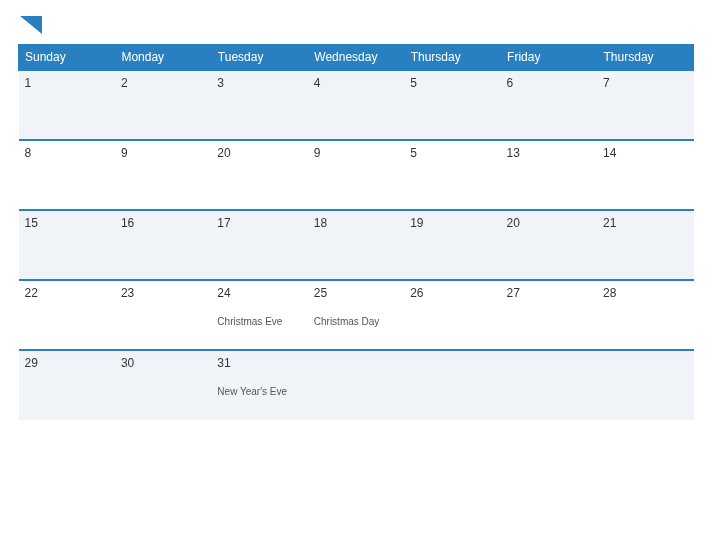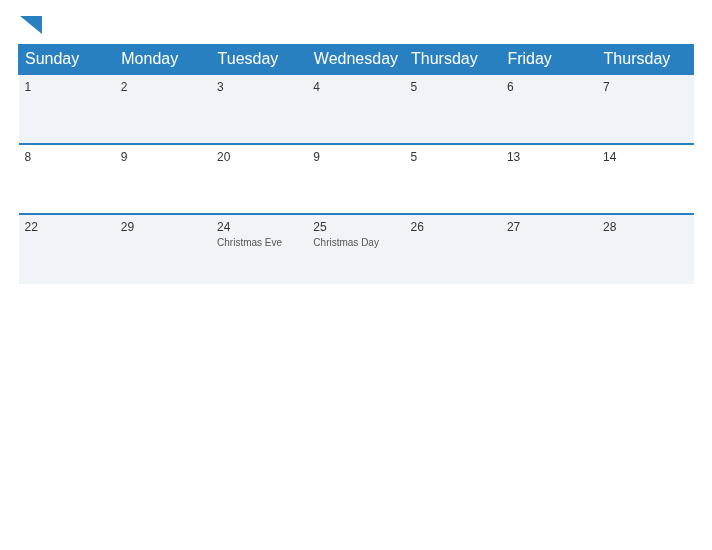--- a/index.html
+++ b/index.html
@@ -52,21 +52,21 @@
       color: #333;
       font-weight: normal;
     }
     .calendar-table {
       width: 100%;
       border-collapse: collapse;
     }
     .calendar-table thead tr th {
       background: #2980c0;
       color: #fff;
-      font-size: 16px;
+      font-size: 12px;
       font-weight: normal;
       padding: 5px 6px;
       text-align: left;
       border: 1px solid #2980c0;
     }
     .calendar-table tbody tr {
       border-top: 2px solid #2980c0;
     }
     .calendar-table tbody tr td {
       vertical-align: top;
@@ -85,21 +85,21 @@
     }
     .day-number {
       font-size: 12px;
       color: #333;
       display: block;
     }
     .holiday-name {
       font-size: 10px;
       color: #555;
       display: block;
-      margin-top: 3px;
+      margin-top: 16px;
     }
     .logo-wrapper {
       display: flex;
       flex-direction: column;
       align-items: flex-start;
     }
     .logo-line1 {
       display: flex;
       align-items: center;
     }
@@ -177,38 +177,77 @@
           </td>
           <td>
             <span class="day-number">13</span>
           </td>
           <td>
             <span class="day-number">14</span>
           </td>
         </tr>
         <tr>
           <td>
+            <span class="day-number">15</span>
+          </td>
+          <td>
+            <span class="day-number">16</span>
+          </td>
+          <td>
+            <span class="day-number">17</span>
+          </td>
+          <td>
+            <span class="day-number">18</span>
+          </td>
+          <td>
+            <span class="day-number">19</span>
+          </td>
+          <td>
+            <span class="day-number">20</span>
+          </td>
+          <td>
+            <span class="day-number">21</span>
+          </td>
+        </tr>
+        <tr>
+          <td>
             <span class="day-number">22</span>
           </td>
           <td>
-            <span class="day-number">29</span>
+            <span class="day-number">23</span>
           </td>
           <td>
             <span class="day-number">24</span>
             <span class="holiday-name">Christmas Eve</span>
           </td>
           <td>
             <span class="day-number">25</span>
             <span class="holiday-name">Christmas Day</span>
           </td>
           <td>
             <span class="day-number">26</span>
           </td>
           <td>
             <span class="day-number">27</span>
           </td>
           <td>
             <span class="day-number">28</span>
           </td>
+        </tr>
+        <tr>
+          <td>
+            <span class="day-number">29</span>
+          </td>
+          <td>
+            <span class="day-number">30</span>
+          </td>
+          <td>
+            <span class="day-number">31</span>
+            <span class="holiday-name">New Year's Eve</span>
+          </td>
+          <td></td>
+          <td></td>
+          <td></td>
+          <td></td>
         </tr>
       </tbody>
   </table>
 </div>
 
 </body></html>

